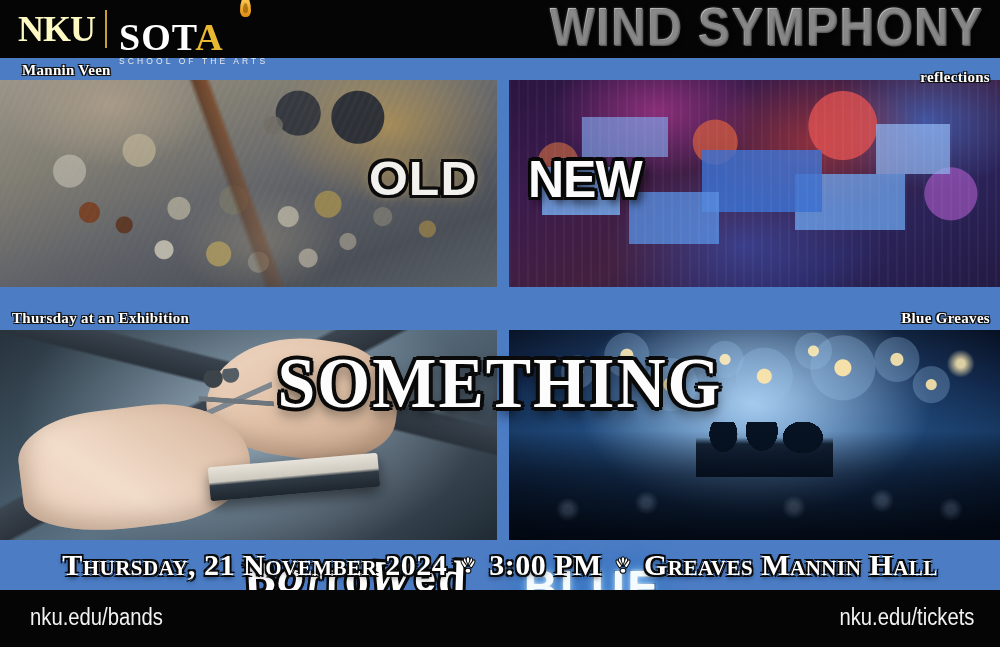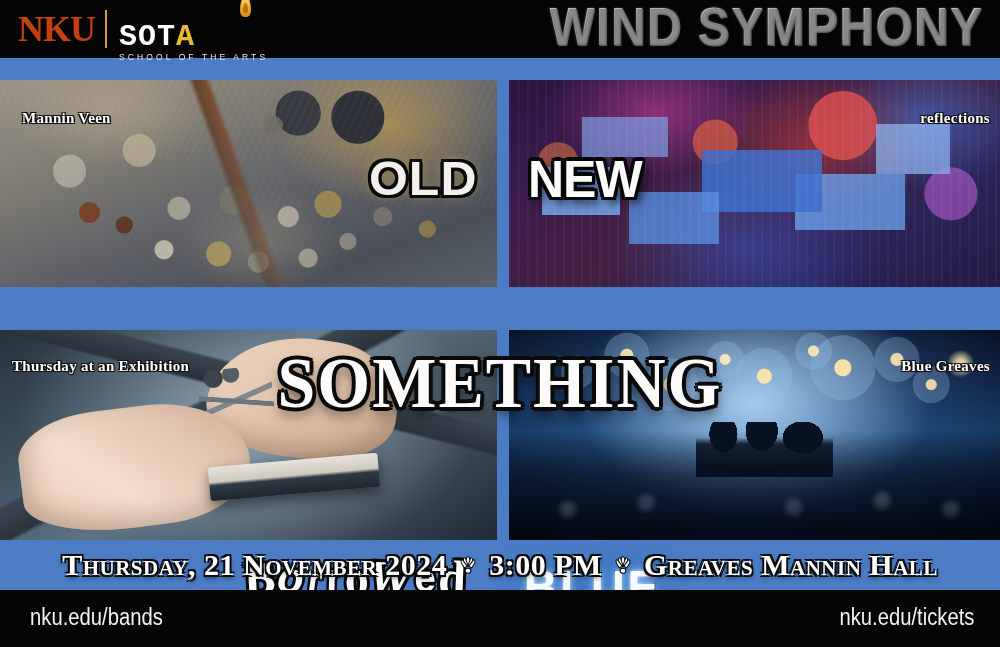--- a/index.html
+++ b/index.html
@@ -18,40 +18,40 @@
     position:absolute; left:0; top:0; width:1000px; height:58px;
     background:#050505;
     z-index:40;
   }
   
   .logo{ position:absolute; left:18px; top:6px; height:46px; display:flex; align-items:center; }
   .logo-nku{
     position:relative;
     font-family:"Liberation Serif", serif;
     font-weight:700; font-style:normal;
-    font-size:36px; letter-spacing:-1px; color:#c2410c;
+    font-size:36px; letter-spacing:-1px; color:#fef9c3;
     line-height:1; padding-right:4px;
   }
   .flame{
     position:absolute; right:17px; top:-10px;
     width:11px; height:21px;
     background:linear-gradient(to bottom,#fdd36a 0%,#f5b335 45%,#e08a12 100%);
     border-radius:50% 50% 45% 45% / 70% 70% 30% 30%;
     transform:skewX(-4px);
   }
   .flame:after{
     content:""; position:absolute; left:3px; top:7px; width:5px; height:10px;
     background:#7a4a00; border-radius:50% 50% 45% 45% / 65% 65% 35% 35%;
     opacity:.55;
   }
   .logo-div{ width:2px; height:38px; background:#c8a030; margin:0 12px 0 6px; }
   .logo-sota-wrap{ display:flex; flex-direction:column; justify-content:center; }
   .logo-sota{
-    font-family:Liberation Mono, monospace;
-    font-weight:700; font-size:30px; color:#fff; letter-spacing:1px; line-height:1;margin-top:26px;
+    font-family:Liberation Serif, serif;
+    font-weight:700; font-size:38px; color:#fff; letter-spacing:1px; line-height:1;margin-top:26px;
   }
   .logo-sota .gold{ color:#e9b832; }
   .logo-sub{
     font-family:"Liberation Sans", sans-serif;
     font-size:8.5px; color:#e8e8e8; letter-spacing:3.1px; font-weight:400;
   }
 
   .wind-symphony{
     position:absolute; right:16px; top:-2px;
     font-family:"Liberation Sans", sans-serif;
@@ -249,24 +249,23 @@
     position:absolute;
     font-family:"Liberation Serif", serif;
     font-size:15px; font-weight:700; color:#ffffff;
     letter-spacing:.3px;
     text-shadow:
       -1.2px -1.2px 0 #111, 1.2px -1.2px 0 #111,
       -1.2px  1.2px 0 #111, 1.2px  1.2px 0 #111,
        0 0 2px #111;
     z-index:25;
     white-space:nowrap;
-    margin-top:48px;
   }
   .cap-mannin    { left:22px;  top:4px; }
-  .cap-reflect   { right:10px; top:4px; }
+  .cap-reflect   { right:10px; top:11px; }
   .cap-pictures  { left:12px;  top:252px; }
   .cap-blueshades{ right:10px; top:252px; }
 
   
   .word{ position:absolute; z-index:30; white-space:nowrap; }
 
   
   .w-old{
     left:370px; top:92px;
     font-family:"Liberation Sans", sans-serif;

